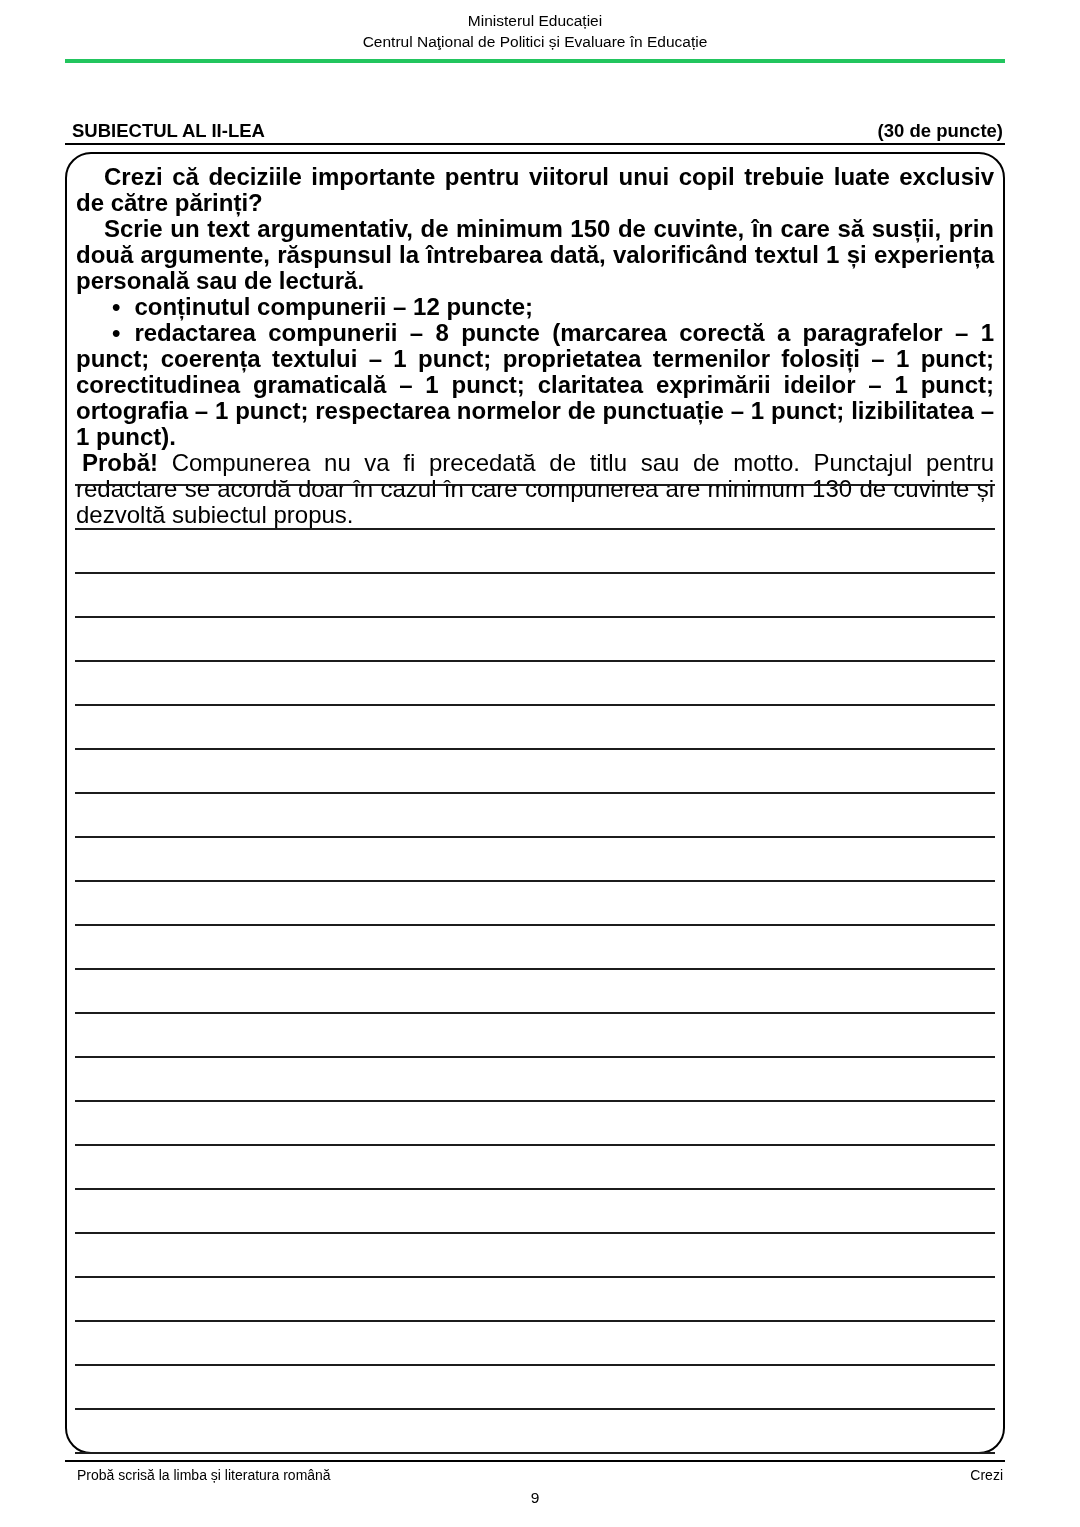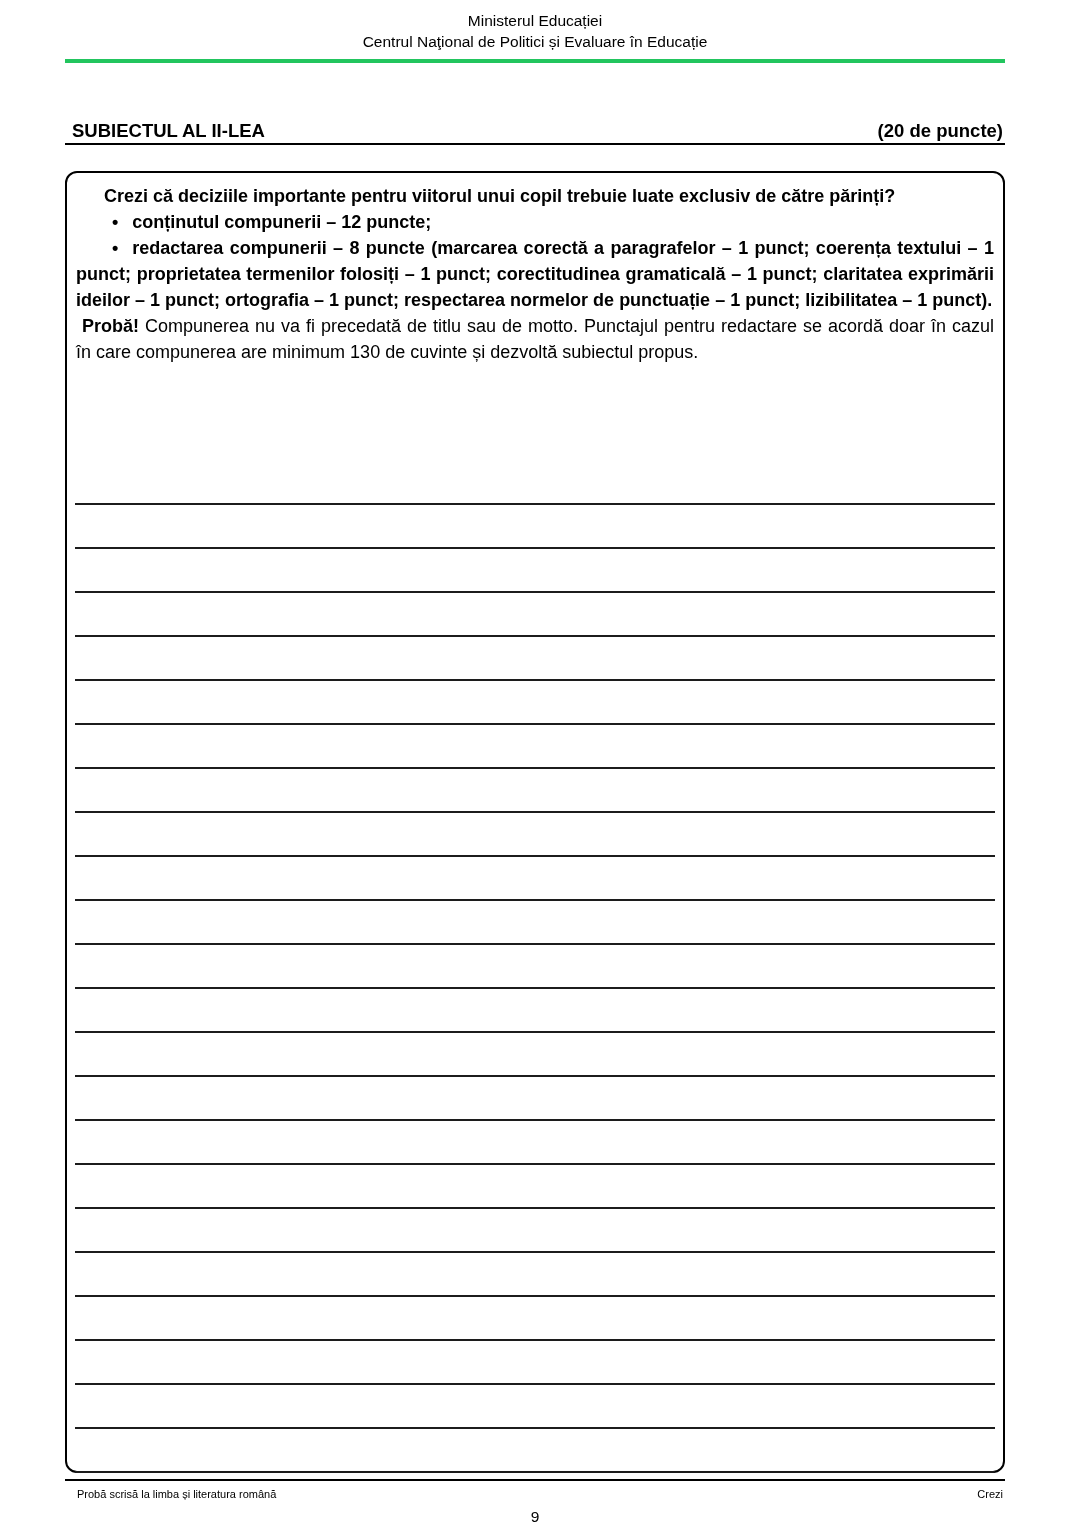--- a/index.html
+++ b/index.html
@@ -37,26 +37,26 @@
     font-size: 18.5px;
     line-height: 21px;
     padding: 23px 2px 2px 7px;
     border-bottom: 2px solid #000;
     margin-top: 34px;
   }
   
   .task-box {
     position: relative;
     box-sizing: border-box;
-    margin-top: 26px;
+    margin-top: 7px;
     height: 1302px;
     border: 2px solid #000;
-    border-radius: 12px;
+    border-radius: 26px;
     padding: 10px 9px 0 9px;
-    font-size: 18px;
+    font-size: 24px;
     line-height: 26px;
     text-align: justify;
   }
   .task-box p { margin: 0; }
   .intro p { font-weight: 700; }
   .indent { text-indent: 28px; }
   .scoring-title {
     margin-top: 26px !important;
     text-indent: 28px;
     font-weight: 700;
@@ -77,47 +77,48 @@
     height: 42px;
     border-bottom: 2px solid #1c1c1c;
   }
   
   .footer {
     margin-top: 6px;
     border-top: 2px solid #000;
     padding: 4px 2px 0 12px;
     display: flex;
     justify-content: space-between;
-    font-size: 11px;
+    font-size: 14px;
     line-height: 19px;
   }
   .page-num {
     text-align: center;
     font-size: 15.5px;
     margin-top: 4px;
   }
 </style>
 </head>
 <body>
 
 <div class="page">
 
   <div class="header">
     <div>Ministerul Educației</div>
     <div>Centrul Naţional de Politici și Evaluare în Educație</div>
   </div>
 
   <div class="subject-row">
     <span>SUBIECTUL AL II-LEA</span>
-    <span>(20 de puncte)</span>
+    <span>(30 de puncte)</span>
   </div>
 
   <div class="task-box">
     <div class="intro">
       <p class="indent">Crezi că deciziile importante pentru viitorul unui copil trebuie luate exclusiv de către părinți?</p>
+      <p class="indent">Scrie un text argumentativ, de minimum 150 de cuvinte, în care să susții, prin două argumente, răspunsul la întrebarea dată, valorificând textul 1 și experiența personală sau de lectură.</p>
     </div>
 
 
     <div class="bullets">
       <p class="bullet-item">
         <span class="bullet-glyph">•</span><span>conținutul compunerii – 12 puncte;</span>
       </p>
       <p class="bullet-item">
         <span class="bullet-glyph">•</span><span>redactarea compunerii – 8 puncte (marcarea corectă a paragrafelor – 1 punct; coerența textului – 1 punct; proprietatea termenilor folosiți – 1 punct; corectitudinea gramaticală – 1 punct; claritatea exprimării ideilor – 1 punct; ortografia – 1 punct; respectarea normelor de punctuație – 1 punct; lizibilitatea – 1 punct).</span>
       </p>

